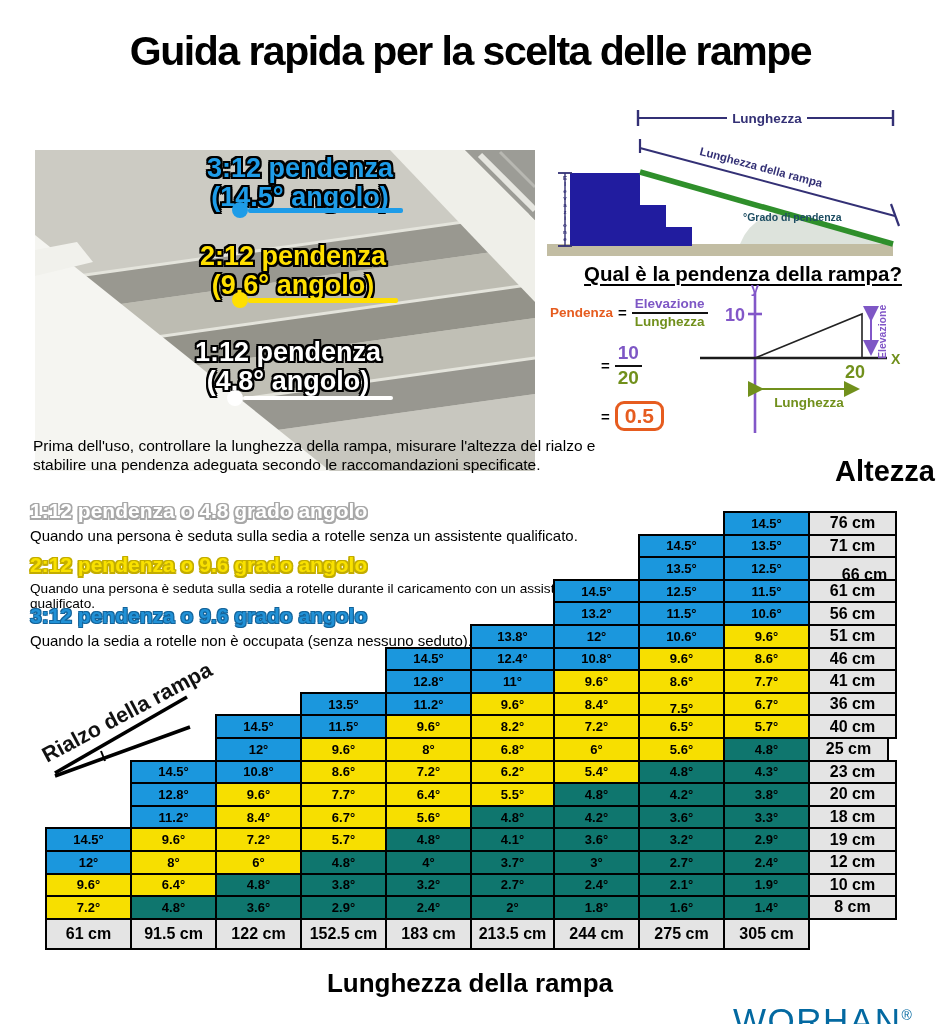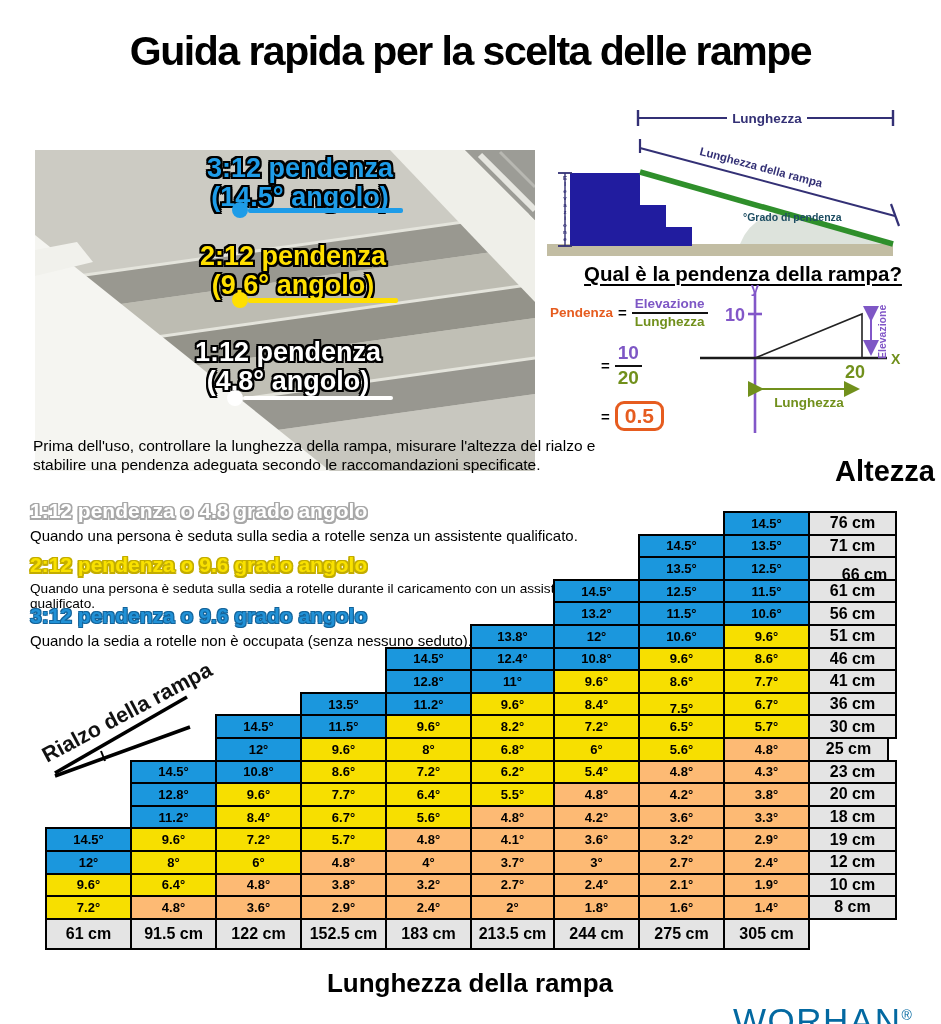--- a/index.html
+++ b/index.html
@@ -55,21 +55,21 @@
   .outline-blue{color:#2191d6;text-shadow:-1px -1px 0 #13639a,1px -1px 0 #13639a,-1px 1px 0 #13639a,1px 1px 0 #13639a;}
 
   
   #altezza-label{position:absolute;left:695px;top:455px;width:240px;text-align:right;
     font-size:29px;font-weight:900;}
   #rialzo-svg{position:absolute;left:35px;top:665px;}
   #table-layer .cell{position:absolute;display:flex;align-items:center;justify-content:center;
     border:2px solid #000;box-sizing:border-box;font-weight:700;font-size:13px;background:#fff;}
   #table-layer .zone-b{background:#1b97dd;}
   #table-layer .zone-y{background:#f7df00;}
-  #table-layer .zone-w{background:#fdba74;}
+  #table-layer .zone-w{background:#0f766e;}
   #table-layer .head{background:#e4e4e4;font-size:16px;}
 
   
   #x-axis-title{position:absolute;left:250px;top:968px;width:440px;text-align:center;
     font-size:26px;font-weight:900;}
   #brand{position:absolute;left:733px;top:974px;font-size:35px;font-weight:300;
     letter-spacing:1.5px;color:#0369a1;margin-top:27px;}
   #brand sup{font-size:14px;}
 </style>
 </head>
@@ -268,21 +268,21 @@
       <div class="cell zone-y" style="left: 638px; top: 691.8px; width: 87px; height: 33px; text-align: center;">7.5°</div>
       <div class="cell zone-y" style="left: 723px; top: 691.8px; width: 87px; height: 24.6px;">6.7°</div>
       <div class="cell head" style="left: 808px; top: 691.8px; width: 89px; height: 24.6px;">36 cm</div>
       <div class="cell zone-b" style="left: 215px; top: 714.4px; width: 87px; height: 24.6px;">14.5°</div>
       <div class="cell zone-b" style="left: 300px; top: 714.4px; width: 87px; height: 24.6px;">11.5°</div>
       <div class="cell zone-y" style="left: 385px; top: 714.4px; width: 87px; height: 24.6px;">9.6°</div>
       <div class="cell zone-y" style="left: 470px; top: 714.4px; width: 85px; height: 24.6px;">8.2°</div>
       <div class="cell zone-y" style="left: 553px; top: 714.4px; width: 87px; height: 24.6px;">7.2°</div>
       <div class="cell zone-y" style="left: 638px; top: 714.4px; width: 87px; height: 24.6px;">6.5°</div>
       <div class="cell zone-y" style="left: 723px; top: 714.4px; width: 87px; height: 24.6px;">5.7°</div>
-      <div class="cell head" style="left: 808px; top: 714.4px; width: 89px; height: 24.6px;">30 cm</div>
+      <div class="cell head" style="left: 808px; top: 714.4px; width: 89px; height: 24.6px;">40 cm</div>
       <div class="cell zone-b" style="left: 215px; top: 737px; width: 87px; height: 24.6px;">12°</div>
       <div class="cell zone-y" style="left: 300px; top: 737px; width: 87px; height: 24.6px;">9.6°</div>
       <div class="cell zone-y" style="left: 385px; top: 737px; width: 87px; height: 24.6px;">8°</div>
       <div class="cell zone-y" style="left: 470px; top: 737px; width: 85px; height: 24.6px;">6.8°</div>
       <div class="cell zone-y" style="left: 553px; top: 737px; width: 87px; height: 24.6px;">6°</div>
       <div class="cell zone-y" style="left: 638px; top: 737px; width: 87px; height: 24.6px;">5.6°</div>
       <div class="cell zone-w" style="left: 723px; top: 737px; width: 87px; height: 24.6px;">4.8°</div>
       <div class="cell head" style="left: 808px; top: 737px; width: 81px; height: 24.6px;">25 cm</div>
       <div class="cell zone-b" style="left: 130px; top: 759.6px; width: 87px; height: 24.6px;">14.5°</div>
       <div class="cell zone-b" style="left: 215px; top: 759.6px; width: 87px; height: 24.6px;">10.8°</div>

